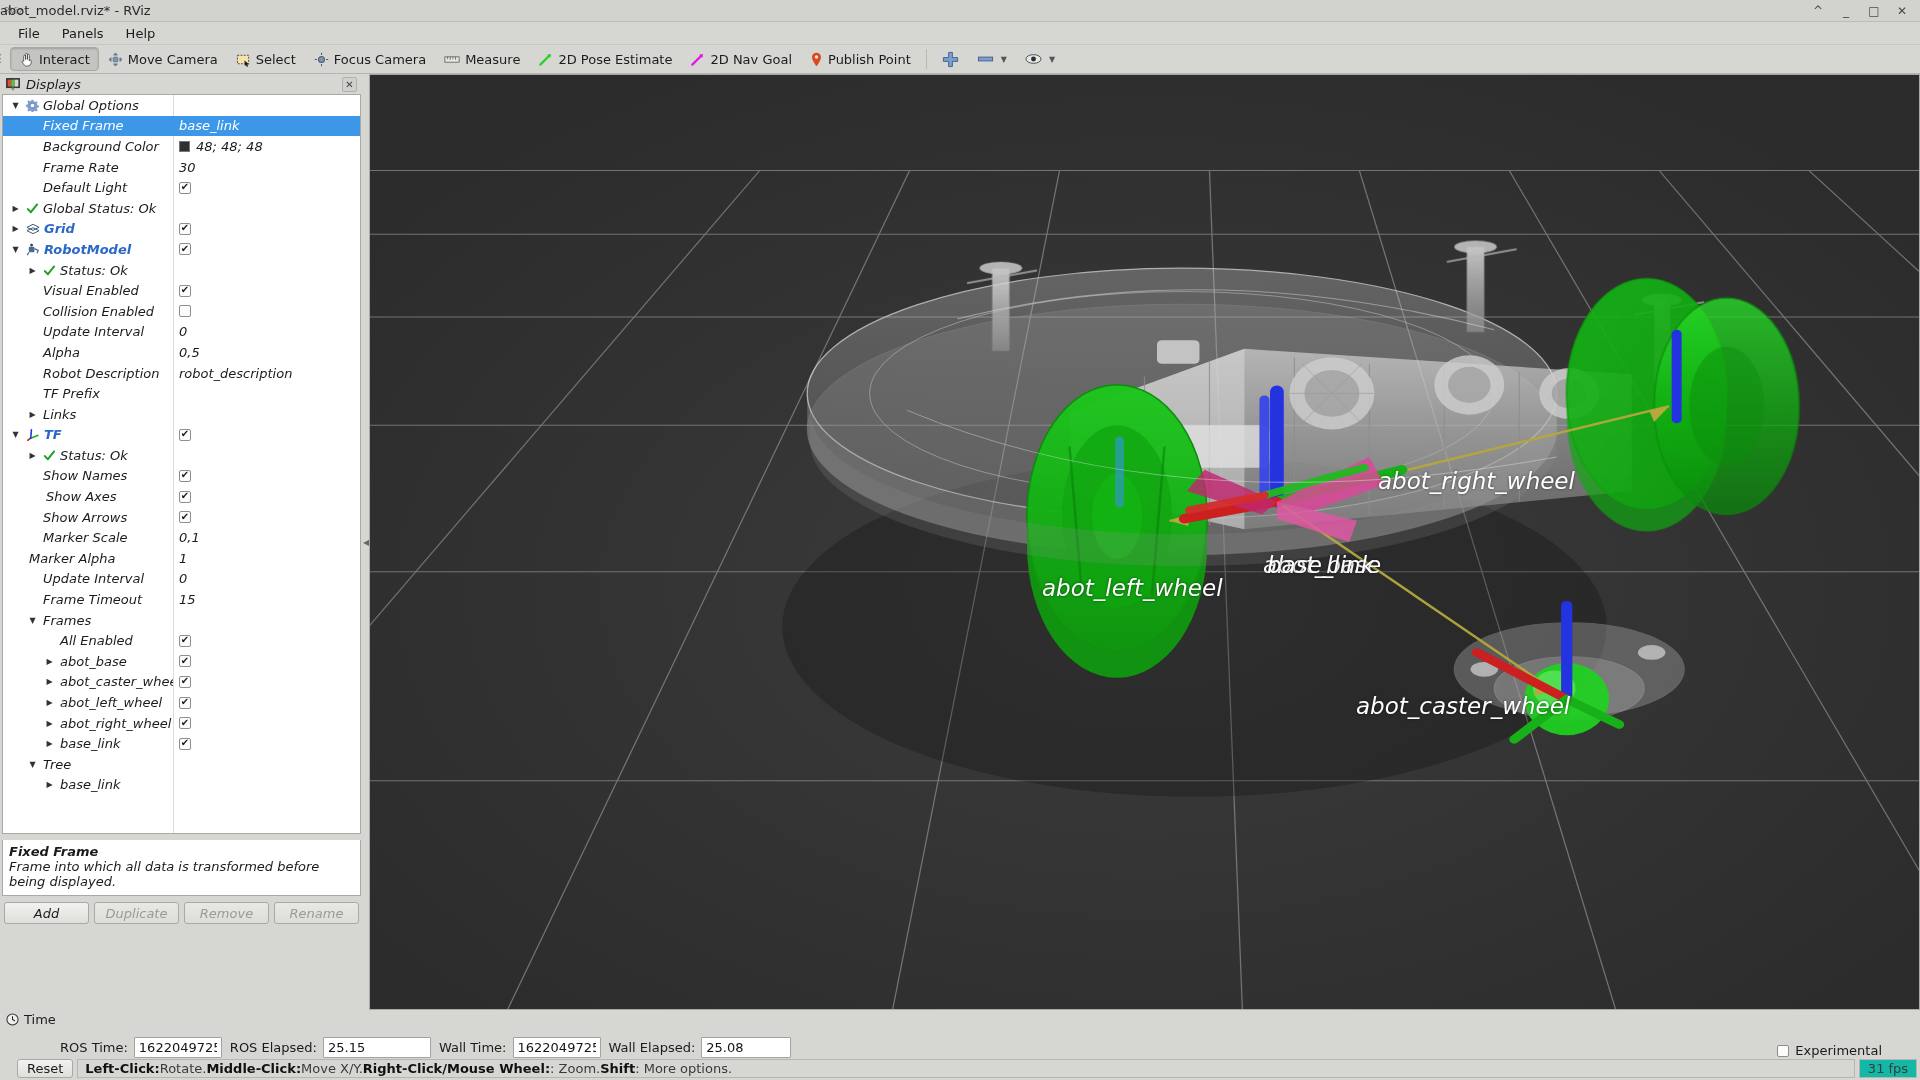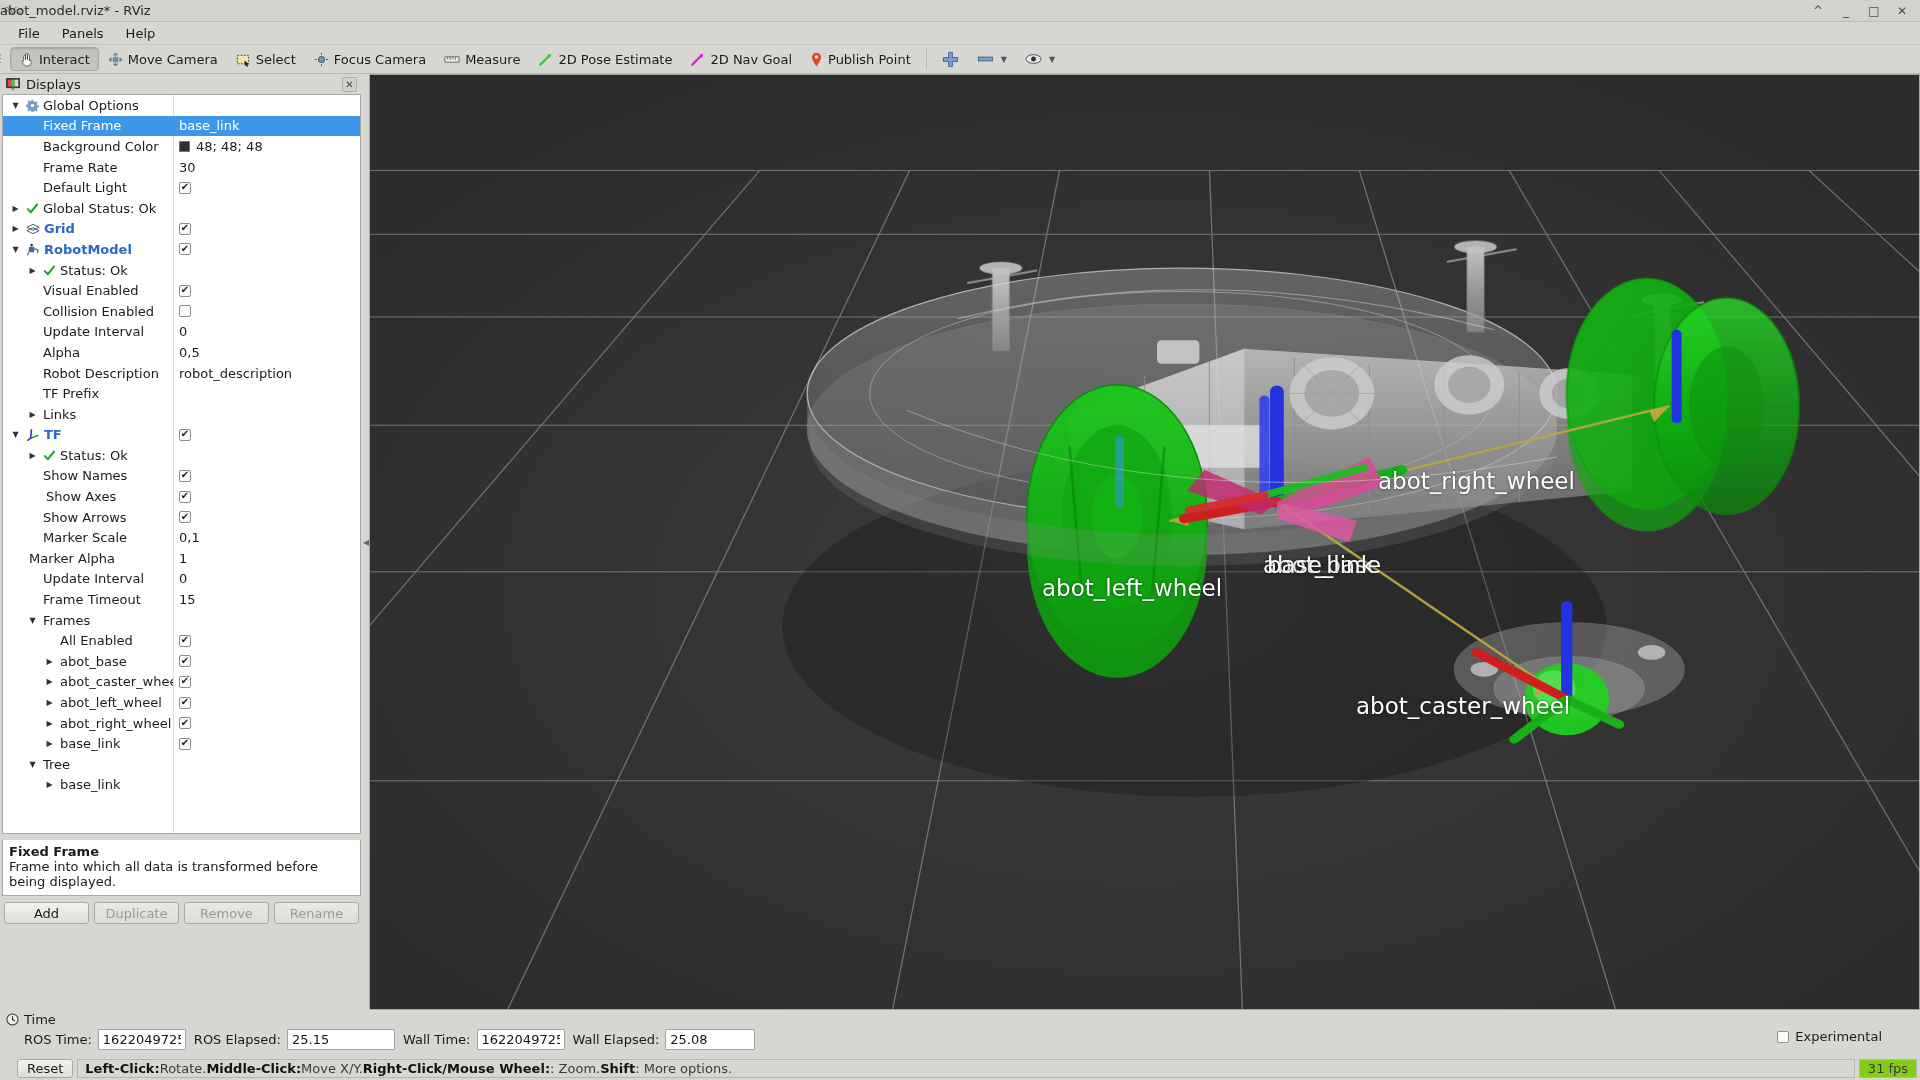--- a/index.html
+++ b/index.html
@@ -41,21 +41,21 @@
   .tb-handle { width: 10px; height: 100%; display: flex; align-items: center; justify-content: center; }
   .tb-handle span { color: #909090; font-size: 11px; letter-spacing: -1px; line-height: 4px; }
   .tbtn { display: flex; align-items: center; gap: 5px; height: 24px; padding: 0 8px;
           font-size: 13px; color: #1c1c1c; cursor: default; border: 1px solid transparent; border-radius: 4px; }
   .tbtn.active { background: #c4c4c0; border: 1px solid #a8a8a4; box-shadow: inset 0 1px 2px rgba(0,0,0,.18); }
   .tb-sep { width: 1px; height: 20px; background: #b9b9b5; margin: 0 6px; }
   .icon { display: inline-block; line-height: 0; flex: 0 0 auto; }
   .tb-arrow { font-size: 8px; color: #555; margin-left: 2px; }
 
   
-  .body { flex: 1 1 auto; display: flex; min-height: 0; background: #fef9c3; }
+  .body { flex: 1 1 auto; display: flex; min-height: 0; background: #fef9c3; font-style: italic; }
 
   
   .displays { width: 363px; display: flex; flex-direction: column; background: #d6d6d2; flex: 0 0 363px; padding: 0 2px 0 2px; }
   .panel-title { height: 20px; display: flex; align-items: center; gap: 6px; padding: 0 4px; font-size: 13px; color: #1c1c1c; }
   .panel-title .ptitle { flex: 1 1 auto; }
   .panel-close { width: 15px; height: 15px; border: 1px solid #b0b0ac; background: #d0d0cc; color: #444;
     font-size: 10px; line-height: 13px; text-align: center; cursor: default; border-radius: 2px; }
 
   .tree { flex: 0 0 740px; background: #fff; border: 1px solid #a9a9a5; overflow: hidden; position: relative; }
   .tree-inner { position: relative; }
@@ -86,36 +86,36 @@
   .splitter { width: 6px; background: #d6d6d2; display: flex; align-items: center; justify-content: center; }
   .splitter span { font-size: 8px; color: #666; }
   .view3d { flex: 1 1 auto; position: relative; background: #303030; overflow: hidden; border: 1px solid #a9a9a5; }
   .view3d svg { position: absolute; inset: 0; width: 100%; height: 100%; display: block; }
   .flabel { position: absolute; color: #fff; font-size: 23px; font-family: "DejaVu Sans","Liberation Sans",sans-serif;
             white-space: nowrap; text-shadow: 0 0 3px rgba(0,0,0,.55); pointer-events: none; }
 
   
   .timepanel { flex: 0 0 48px; background: #d6d6d2; display: flex; flex-direction: column; }
   .time-head { height: 19px; display: flex; align-items: center; gap: 5px; padding-left: 6px; font-size: 13px; color: #1c1c1c; }
-  .time-row { flex: 1 1 auto; display: flex; align-items: flex-start; gap: 8px; padding: 0 24px; }
+  .time-row { flex: 1 1 auto; display: flex; align-items: flex-end; gap: 8px; padding: 0 24px; margin-left: 36px; }
   .tfield { display: flex; align-items: center; gap: 6px; }
   .tfield label { font-size: 13px; color: #1b1b1b; }
   .tinput { height: 21px; border: 1px solid #a2a29e; background: #fff; font-size: 13px; color: #141414;
             padding: 0 4px; font-family: "DejaVu Sans","Liberation Sans",sans-serif; border-radius: 1px; }
   .exp { margin-left: auto; display: flex; align-items: center; gap: 6px; padding-right: 14px; font-size: 13px; color: #1b1b1b; }
 
   
   .statusbar { flex: 0 0 22px; display: flex; align-items: center; gap: 4px; padding: 0 3px 2px 17px; background: #d6d6d2; }
   .sb-reset { height: 19px; padding: 0 9px; border: 1px solid #a9a9a5; border-radius: 3px;
               background: linear-gradient(#f2f2f0,#dedeDA); font-size: 13px; color: #1b1b1b;
               display: flex; align-items: center; cursor: default; }
   .sb-hint { flex: 1 1 auto; height: 19px; border: 1px solid #b5b5b1; background: #d6d6d2;
              display: flex; align-items: center; padding-left: 7px; font-size: 13px; color: #3a3a3a; }
   .sb-hint b { color: #111; }
-  .sb-fps { width: 58px; height: 19px; border: 1px solid #b5b5b1; background: #84cc16;
+  .sb-fps { width: 58px; height: 19px; border: 1px solid #b5b5b1; background: #14b8a6;
             display: flex; align-items: center; justify-content: center; font-size: 13px; color: #3a3a3a; }
 </style>
 </head>
 <body>
 
 <div id="app">
 
   <div class="titlebar">
     <div class="app-icon">RViz</div>
     <div class="title">abot_model.rviz* - RViz</div>

